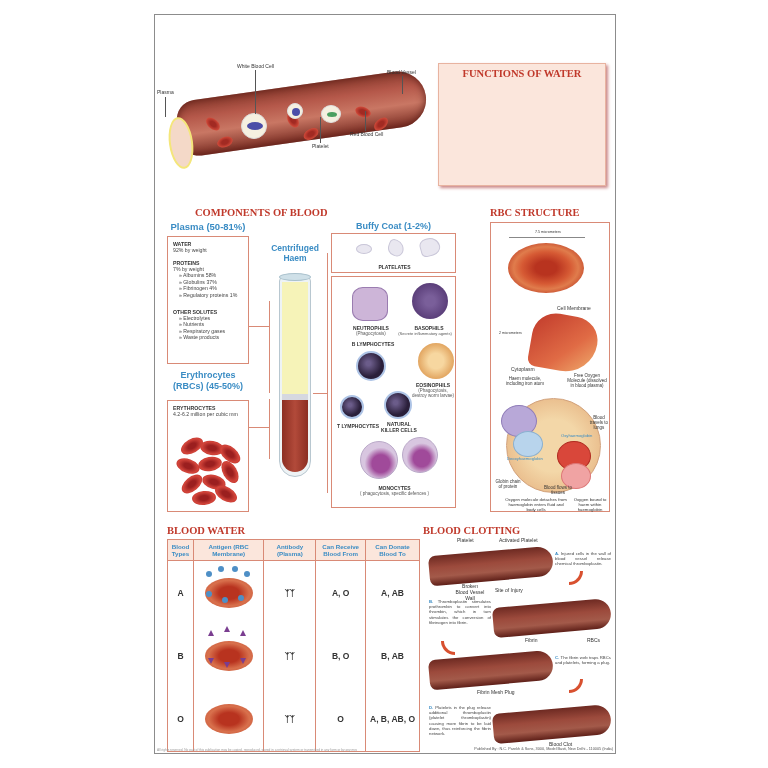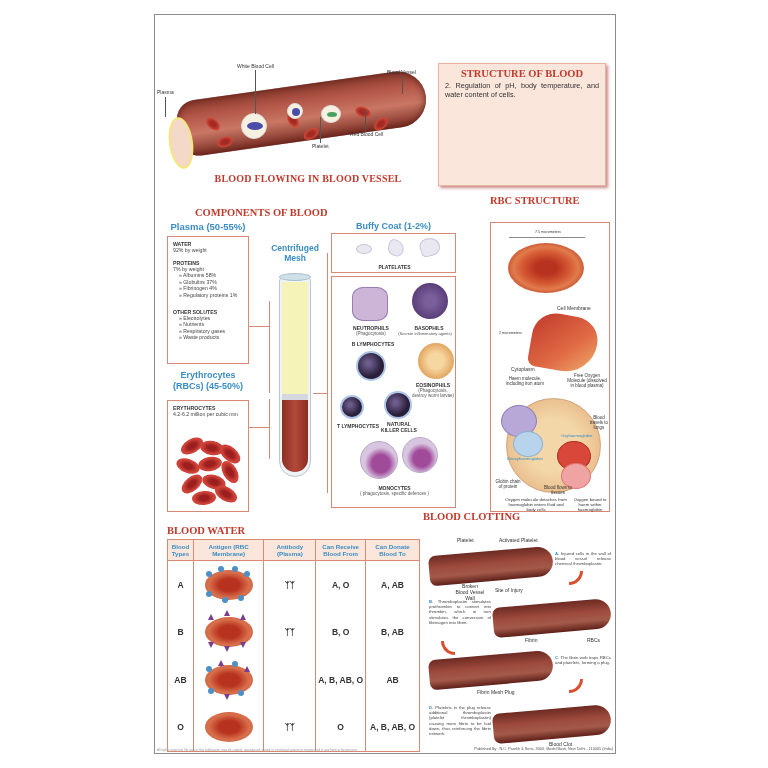--- a/index.html
+++ b/index.html
@@ -111,30 +111,28 @@
     <div class="lead" style="left:10px;top:40px;width:1px;height:20px;"></div>
     <div class="lbl-tiny" style="left:82px;top:6px;">White Blood Cell</div>
     <div class="lead" style="left:100px;top:13px;width:1px;height:44px;"></div>
     <div class="lbl-tiny" style="left:232px;top:12px;">Blood Vessel</div>
     <div class="lead" style="left:247px;top:19px;width:1px;height:18px;"></div>
     <div class="lbl-tiny" style="left:157px;top:86px;">Platelet</div>
     <div class="lead" style="left:165px;top:60px;width:1px;height:26px;"></div>
     <div class="lbl-tiny" style="left:195px;top:74px;">Red Blood Cell</div>
     <div class="lead" style="left:210px;top:54px;width:1px;height:20px;"></div>
   </div>
-  <div class="vessel-caption">BLOOD FLOWING IN BLOOD VESSEL</div>
 
   <div class="func">
-    <div class="func-title">STRUCTURE OF BLOOD</div>
-    <div class="func-item">2. Regulation of pH, body temperature, and water content of cells.</div>
+    <div class="func-title">FUNCTIONS OF WATER</div>
   </div>
 
   <div class="sec-title" style="left:40px;top:192px;width:250px;">COMPONENTS OF BLOOD</div>
 
-  <div class="blue-title" style="left:12px;top:206px;width:82px;font-size:9.5px;">Plasma (50-55%)</div>
+  <div class="blue-title" style="left:12px;top:206px;width:82px;font-size:9.5px;">Plasma (50-81%)</div>
   <div class="box plasma-box">
     <div class="hd" style="margin-top:0;">WATER</div>
     <div class="tx">92% by weight</div>
     <div class="hd" style="margin-top:6px;">PROTEINS</div>
     <div class="tx">7% by weight</div>
     <div class="tx-li">» Albumins 58%</div>
     <div class="tx-li">» Globulins 37%</div>
     <div class="tx-li">» Fibrinogen 4%</div>
     <div class="tx-li">» Regulatory proteins 1%</div>
     <div class="hd" style="margin-top:10px;">OTHER SOLUTES</div>
@@ -160,21 +158,21 @@
       <div class="rbc-c" style="left:44px;top:28px;transform:rotate(60deg);"></div>
       <div class="rbc-c" style="left:6px;top:40px;transform:rotate(-40deg);"></div>
       <div class="rbc-c" style="left:28px;top:38px;transform:rotate(15deg);"></div>
       <div class="rbc-c" style="left:18px;top:54px;transform:rotate(-5deg);"></div>
       <div class="rbc-c" style="left:40px;top:50px;transform:rotate(30deg);"></div>
     </div>
   </div>
 
   <div class="blue-title" style="left:104px;top:228px;width:72px;font-size:8.5px;line-height:10px;">
     <div>Centrifuged</div>
-    <div>Mesh</div>
+    <div>Haem</div>
   </div>
   <div class="tube">
     <div class="tube-plasma"></div>
     <div class="tube-buffy"></div>
     <div class="tube-rbc"></div>
   </div>
   <div class="tube-cap"></div>
 
   <div class="connector" style="left:94px;top:311px;width:20px;height:1px;"></div>
   <div class="connector" style="left:114px;top:286px;width:1px;height:92px;"></div>
@@ -214,21 +212,21 @@
     <div class="cell" style="left:52px;top:114px;width:28px;height:28px;background:radial-gradient(circle at 40% 40%,#6b5c8a 10%,#2a1f3a 60%);border:2px solid #aec4e6;"></div>
     <div class="cap" style="left:42px;top:144px;width:50px;">NATURAL</div>
     <div class="cap" style="left:42px;top:150px;width:50px;">KILLER CELLS</div>
 
     <div class="cell" style="left:28px;top:164px;width:38px;height:38px;background:radial-gradient(circle at 55% 60%,#a04a9a 30%,#d8c6e0 55%);border:1px solid #b9a8c8;"></div>
     <div class="cell" style="left:70px;top:160px;width:36px;height:36px;background:radial-gradient(circle at 55% 60%,#a04a9a 30%,#d8c6e0 55%);border:1px solid #b9a8c8;"></div>
     <div class="cap" style="left:0;top:208px;width:125px;">MONOCYTES</div>
     <div class="cap-sub" style="left:0;top:214px;width:125px;">( phagocytosis, specific defences )</div>
   </div>
 
-  <div class="sec-title" style="left:335px;top:180px;width:120px;">RBC STRUCTURE</div>
+  <div class="sec-title" style="left:335px;top:192px;width:120px;">RBC STRUCTURE</div>
   <div class="box rbc-box">
     <div class="lead" style="left:18px;top:14px;width:76px;height:1px;background:#888;"></div>
     <div class="lbl-tiny" style="left:44px;top:7px;font-size:3.6px;">7.5 micrometers</div>
     <div class="rbc-disc"></div>
 
     <div class="lbl-tiny" style="left:66px;top:82px;">Cell Membrane</div>
     <div class="lbl-tiny" style="left:8px;top:108px;font-size:3.6px;">2 micrometers</div>
     <div class="rbc-cut"></div>
     <div class="lbl-tiny" style="left:20px;top:143px;">Cytoplasm</div>
     <div class="lbl-tiny" style="left:10px;top:153px;width:48px;text-align:center;font-size:4.5px;">Haem molecule, including iron atom</div>
@@ -292,48 +290,32 @@
           <div class="ag-spike" style="left:46px;top:6px;"></div>
           <div class="ag-spike" style="left:14px;top:34px;transform:rotate(180deg);"></div>
           <div class="ag-spike" style="left:30px;top:38px;transform:rotate(180deg);"></div>
           <div class="ag-spike" style="left:46px;top:34px;transform:rotate(180deg);"></div>
         </td>
         <td class="ab-y">ᛉᛉ</td>
         <td>B, O</td>
         <td>B, AB</td>
       </tr>
       <tr>
-        <td>AB</td>
-        <td class="ag-cell">
-          <div class="ag-rbc"></div>
-          <div class="ag-dot" style="left:12px;top:10px;"></div>
-          <div class="ag-spike" style="left:24px;top:4px;"></div>
-          <div class="ag-dot" style="left:38px;top:5px;"></div>
-          <div class="ag-spike" style="left:50px;top:10px;"></div>
-          <div class="ag-dot" style="left:14px;top:32px;"></div>
-          <div class="ag-spike" style="left:30px;top:38px;transform:rotate(180deg);"></div>
-          <div class="ag-dot" style="left:44px;top:34px;"></div>
-        </td>
-        <td></td>
-        <td>A, B, AB, O</td>
-        <td>AB</td>
-      </tr>
-      <tr>
         <td>O</td>
         <td class="ag-cell">
           <div class="ag-rbc"></div>
         </td>
         <td class="ab-y">ᛉᛉ</td>
         <td>O</td>
         <td>A, B, AB, O</td>
       </tr>
     </tbody>
   </table>
 
-  <div class="sec-title" style="left:268px;top:496px;width:190px;">BLOOD CLOTTING</div>
+  <div class="sec-title" style="left:268px;top:510px;width:190px;">BLOOD CLOTTING</div>
   <div class="lbl-tiny" style="left:302px;top:522px;">Platelet</div>
   <div class="lbl-tiny" style="left:344px;top:522px;">Activated Platelet</div>
 
   <div class="clot-vessel" style="left:274px;top:536px;width:124px;"></div>
   <div class="clot-note" style="left:400px;top:536px;width:56px;"><b>A.</b> <span>Injured cells in the wall of blood vessel release chemical thromboplastin.</span></div>
   <div class="lbl-tiny" style="left:300px;top:568px;width:30px;text-align:center;">Broken Blood Vessel Wall</div>
   <div class="lbl-tiny" style="left:340px;top:572px;">Site of Injury</div>
   <div class="arrow-r" style="left:414px;top:556px;"></div>
 
   <div class="clot-note" style="left:274px;top:584px;width:62px;"><b>B.</b> <span>Thromboplastin stimulates prothrombin to convert into thrombin, which in turn stimulates the conversion of fibrinogen into fibrin.</span></div>

